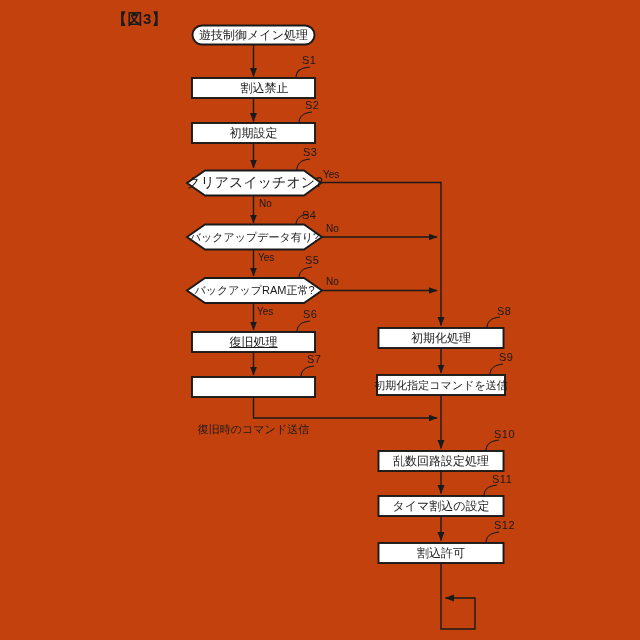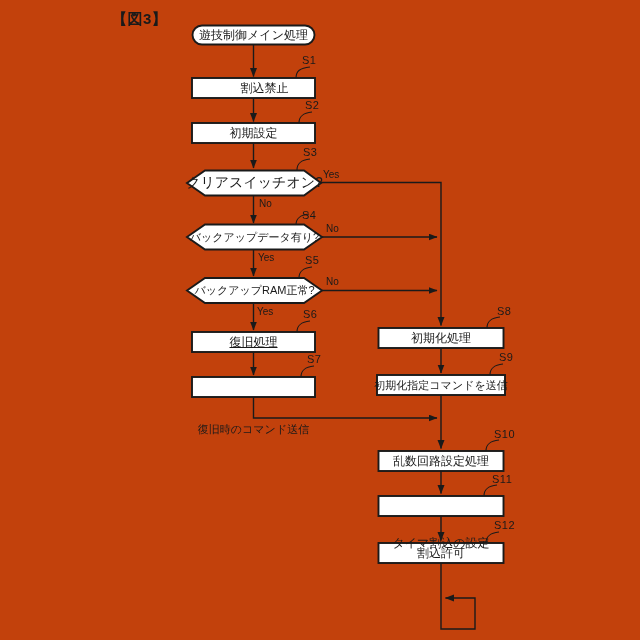--- a/index.html
+++ b/index.html
@@ -93,21 +93,21 @@
   <div class="node-text" style="left:192px;top:78px;width:145px;height:20px;">割込禁止</div>
   <div class="node-text" style="left:192px;top:123px;width:123px;height:20px;">初期設定</div>
   <div class="node-text" style="left:187px;top:170px;width:135px;height:26px;font-size:14px;">クリアスイッチオン?</div>
   <div class="node-text" style="left:187px;top:224px;width:135px;height:26px;font-size:11px;">バックアップデータ有り?</div>
   <div class="node-text" style="left:187px;top:277px;width:135px;height:26px;font-size:11px;">バックアップRAM正常?</div>
   <div class="node-text" style="left:192px;top:332px;width:123px;height:20px;text-decoration:underline;">復旧処理</div>
   <div class="node-text" style="left:192px;top:377px;width:123px;height:20px;font-size:11px;margin-top:42px;">復旧時のコマンド送信</div>
   <div class="node-text" style="left:378px;top:328px;width:126px;height:20px;">初期化処理</div>
   <div class="node-text" style="left:377px;top:375px;width:128px;height:20px;font-size:11px;font-family:Liberation Serif, serif;">初期化指定コマンドを送信</div>
   <div class="node-text" style="left:378px;top:451px;width:126px;height:20px;">乱数回路設定処理</div>
-  <div class="node-text" style="left:378px;top:496px;width:126px;height:20px;margin-top:37px;">タイマ割込の設定</div>
+  <div class="node-text" style="left:378px;top:496px;width:126px;height:20px;">タイマ割込の設定</div>
   <div class="node-text" style="left:378px;top:543px;width:126px;height:20px;">割込許可</div>
 
   <div class="step-label" style="left:302px;top:54px;">S1</div>
   <div class="step-label" style="left:305px;top:99px;">S2</div>
   <div class="step-label" style="left:303px;top:146px;">S3</div>
   <div class="step-label" style="left:302px;top:201px;margin-top:8px;">S4</div>
   <div class="step-label" style="left:305px;top:254px;">S5</div>
   <div class="step-label" style="left:303px;top:308px;">S6</div>
   <div class="step-label" style="left:307px;top:353px;">S7</div>
   <div class="step-label" style="left:497px;top:305px;text-align:center;">S8</div>

